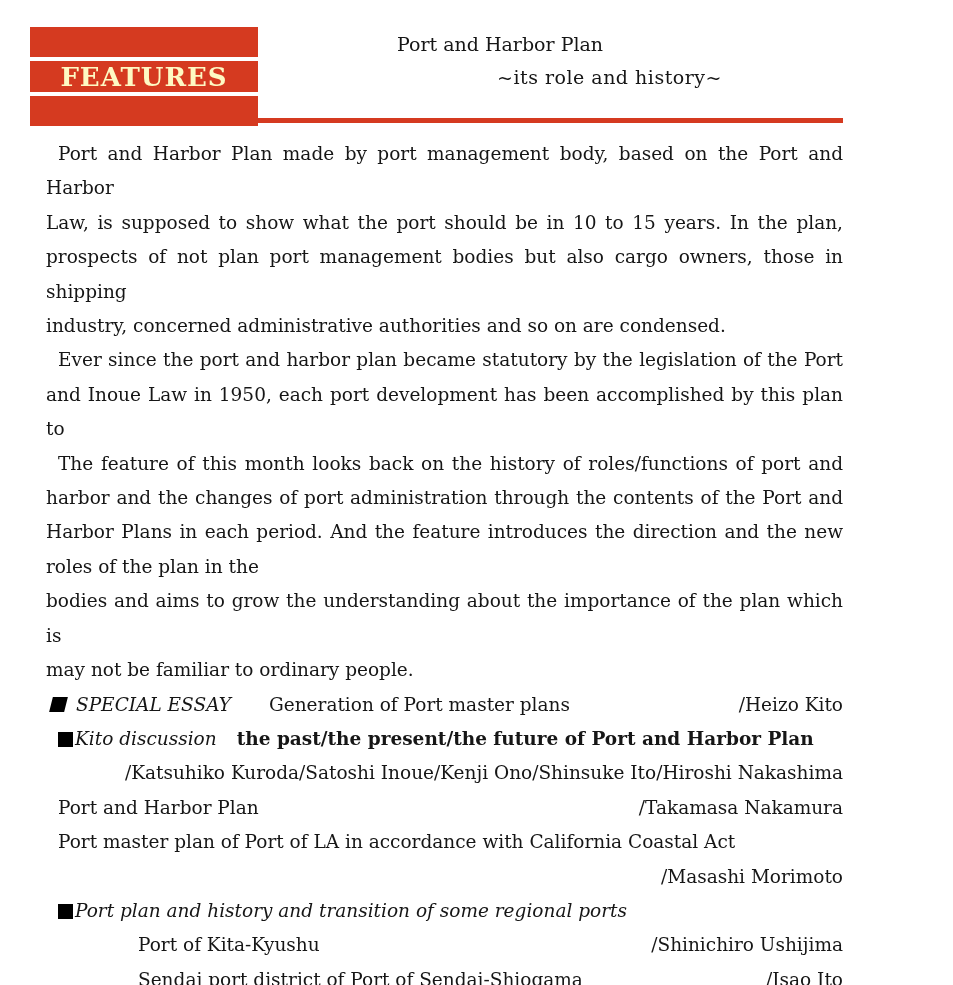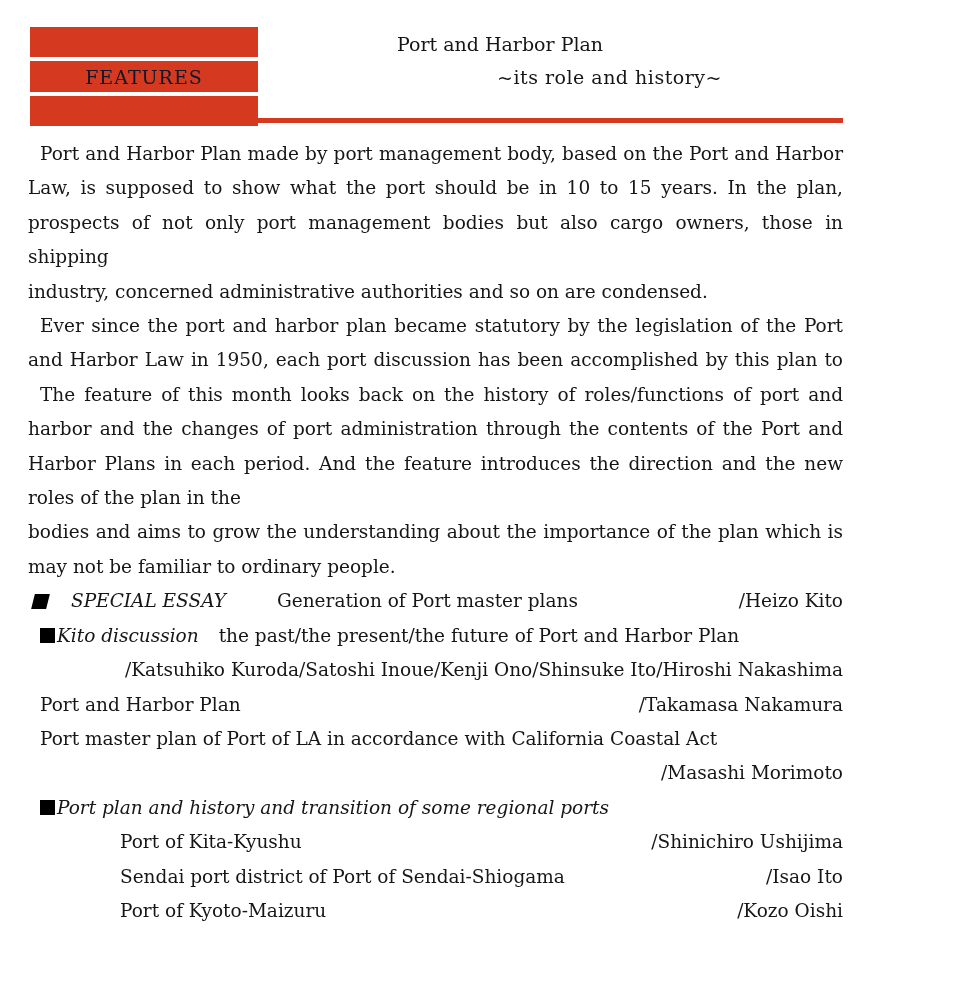--- a/index.html
+++ b/index.html
@@ -10,43 +10,43 @@
     font-family: "DejaVu Serif", "Liberation Serif", serif;
     color: var(--ink);
   }
   .page { position: absolute; inset: 0; }
 
   
   .hdr-block { position: absolute; left: 30px; width: 228px; background: var(--red); }
   .hdr-block.b1 { top: 27px;  height: 30px; }
   .hdr-block.b2 { top: 61px;  height: 31px; display: flex; align-items: center; justify-content: center; }
   .hdr-block.b3 { top: 96px;  height: 30px; }
-  .features-label { color: #0f172a; font-weight: normal; font-size: 19px; letter-spacing: 1px; }
+  .features-label { color: #fef9c3; font-weight: bold; font-size: 26px; letter-spacing: 1px; }
   .red-rule { position: absolute; left: 256px; top: 118px; width: 587px; height: 5px; background: var(--red); }
   .doc-title    { position: absolute; left: 397px; top: 33px; font-size: 19px; }
   .doc-subtitle { position: absolute; left: 497px; top: 66px; font-size: 19px; letter-spacing: 0.5px; }
 
   
   .content { position: absolute; left: 28px; top: 137px; width: 815px; font-size: 18.5px; }
-  .line { line-height: 34.4px; min-height: 34.4px; }
+  .line { line-height: 34.4px; min-height: 34.4px; margin-left: 18px; }
   .j    { text-align: justify; text-align-last: justify; }
   .ind  { text-indent: 12px; }
   .right { text-align: right; }
 
   
   .toc-row { display: flex; align-items: stretch; padding-left: 12px; }
-  .toc-row.r1 { padding-left: 5px; gap: 13px; }
+  .toc-row.r1 { padding-left: 5px; }
   .toc-row .author { margin-left: auto; padding-left: 10px; white-space: nowrap; }
   .bullet { display: inline-block; width: 15px; height: 15px; background: #000; align-self: center; flex: 0 0 auto; }
   .bullet.skew { transform: skewX(-14deg); }
   .it { font-style: italic; }
   .gap-label { margin-left: 10px; }
   .gap-title { margin-left: 38px; }
   .gap-label-sm { margin-left: 2px; }
-  .gap-title-sm { margin-left: 20px; }
+  .gap-title-sm { margin-left: 20px; font-weight: bold; }
   .port-row { padding-left: 92px; }
   .nowrap { white-space: nowrap; }
 </style>
 </head>
 <body>
 
 <div class="page">
 
   <div class="hdr-block b1"></div>
   <div class="hdr-block b2">
@@ -54,25 +54,25 @@
   </div>
   <div class="hdr-block b3"></div>
   <div class="red-rule"></div>
   <div class="doc-title">Port and Harbor Plan</div>
   <div class="doc-subtitle">~its role and history~</div>
 
   <div class="content">
 
     <div class="line j ind">Port and Harbor Plan made by port management body, based on the Port and Harbor</div>
     <div class="line j">Law, is supposed to show what the port should be in 10 to 15 years. In the plan,</div>
-    <div class="line j">prospects of not only port management bodies but also cargo owners, those in shipping</div>
+    <div class="line j">prospects of not plan port management bodies but also cargo owners, those in shipping</div>
     <div class="line">industry, concerned administrative authorities and so on are condensed.</div>
 
     <div class="line j ind">Ever since the port and harbor plan became statutory by the legislation of the Port</div>
-    <div class="line j">and Harbor Law in 1950, each port discussion has been accomplished by this plan to</div>
+    <div class="line j">and Inoue Law in 1950, each port development has been accomplished by this plan to</div>
 
     <div class="line j ind">The feature of this month looks back on the history of roles/functions of port and</div>
     <div class="line j">harbor and the changes of port administration through the contents of the Port and</div>
     <div class="line j">Harbor Plans in each period. And the feature introduces the direction and the new</div>
     <div class="line">roles of the plan in the</div>
     <div class="line j">bodies and aims to grow the understanding about the importance of the plan which is</div>
     <div class="line">may not be familiar to ordinary people.</div>
 
     <div class="line toc-row r1">
       <span class="bullet skew"></span>

